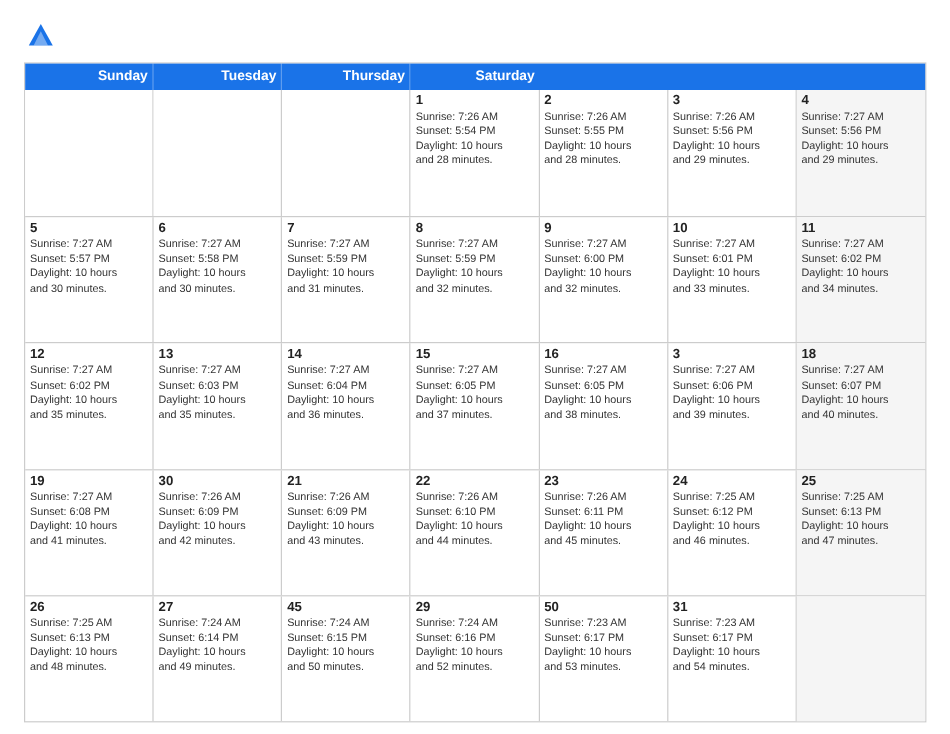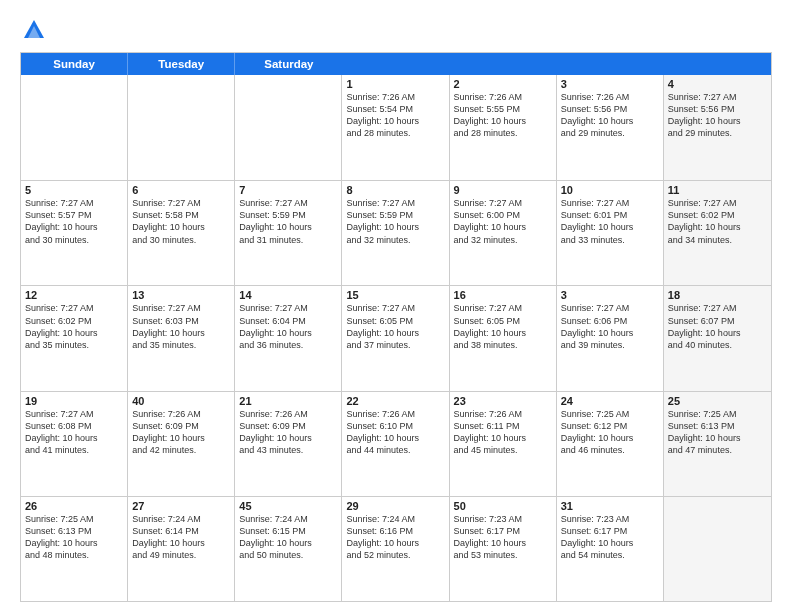--- a/index.html
+++ b/index.html
@@ -69,21 +69,21 @@
     .cal-header {
       display: grid;
       grid-template-columns: repeat(7, 1fr);
       background: #1a73e8;
     }
     .cal-header-cell {
       color: #fff;
       font-size: 11.5px;
       font-weight: bold;
       padding: 5px 4px;
-      text-align: center;
+      text-align: right;
       border-right: 1px solid rgba(255,255,255,0.3);
     }
     .cal-header-cell:last-child { border-right: none; }
     .cal-body {
       flex: 1;
       display: grid;
       grid-template-rows: repeat(5, 1fr);
     }
     .cal-row {
       display: grid;
@@ -134,20 +134,21 @@
     <div class="title-block">
       <div class="title-month"></div>
       <div class="title-location"></div>
     </div>
   </div>
 
   <div class="calendar">
     <div class="cal-header">
     <div class="cal-header-cell">Sunday</div>
         <div class="cal-header-cell">Tuesday</div>
+        <div class="cal-header-cell">Thursday</div>
         <div class="cal-header-cell">Saturday</div>
       </div>
     <div class="cal-body">
     <div class="cal-row">
           <div class="cal-cell empty"></div>
           <div class="cal-cell empty"></div>
           <div class="cal-cell empty"></div>
           <div class="cal-cell">
             <span class="day-num">1</span>
             <div class="cell-text" style="white-space: pre-line;">Sunrise: 7:26 AM
@@ -281,21 +282,21 @@
         </div>
         <div class="cal-row">
           <div class="cal-cell">
             <span class="day-num">19</span>
             <div class="cell-text" style="white-space: pre-line;">Sunrise: 7:27 AM
 Sunset: 6:08 PM
 Daylight: 10 hours
 and 41 minutes.</div>
           </div>
           <div class="cal-cell">
-            <span class="day-num">40</span>
+            <span class="day-num">30</span>
             <div class="cell-text" style="white-space: pre-line;">Sunrise: 7:26 AM
 Sunset: 6:09 PM
 Daylight: 10 hours
 and 42 minutes.</div>
           </div>
           <div class="cal-cell">
             <span class="day-num">21</span>
             <div class="cell-text" style="white-space: pre-line;">Sunrise: 7:26 AM
 Sunset: 6:09 PM
 Daylight: 10 hours

